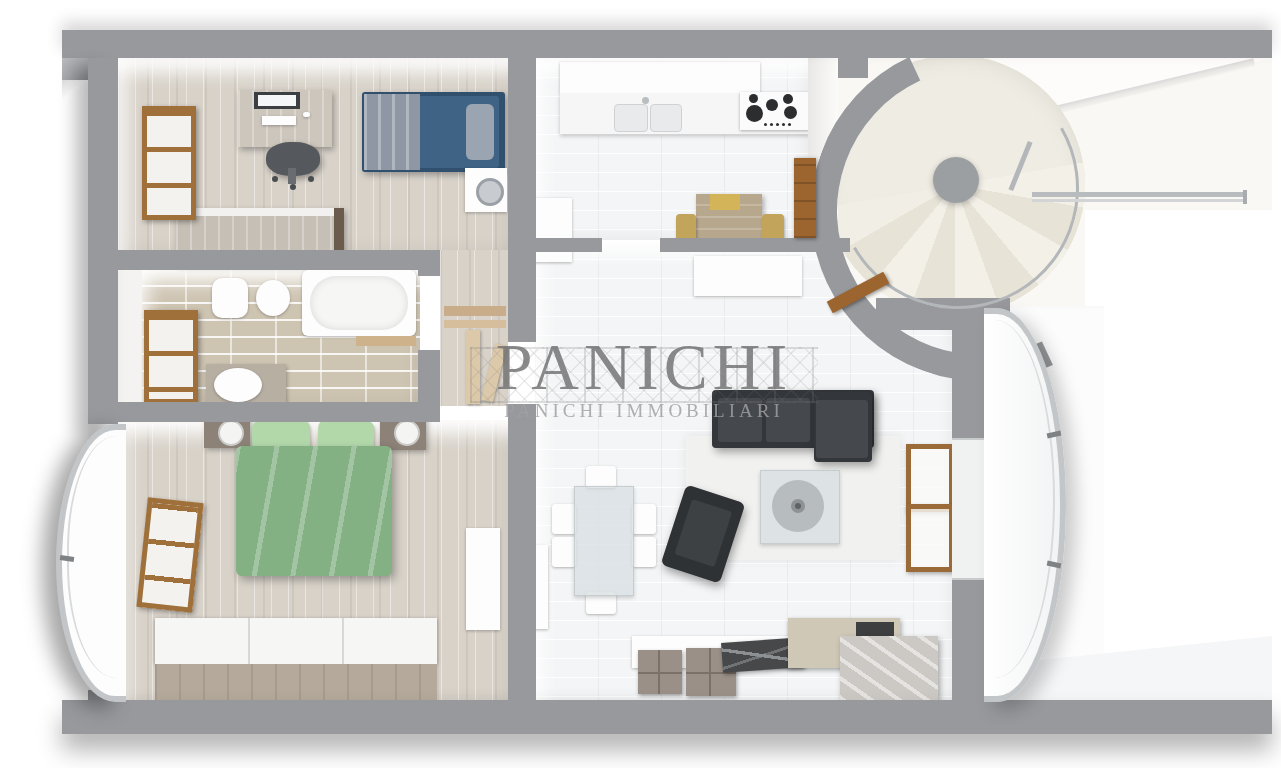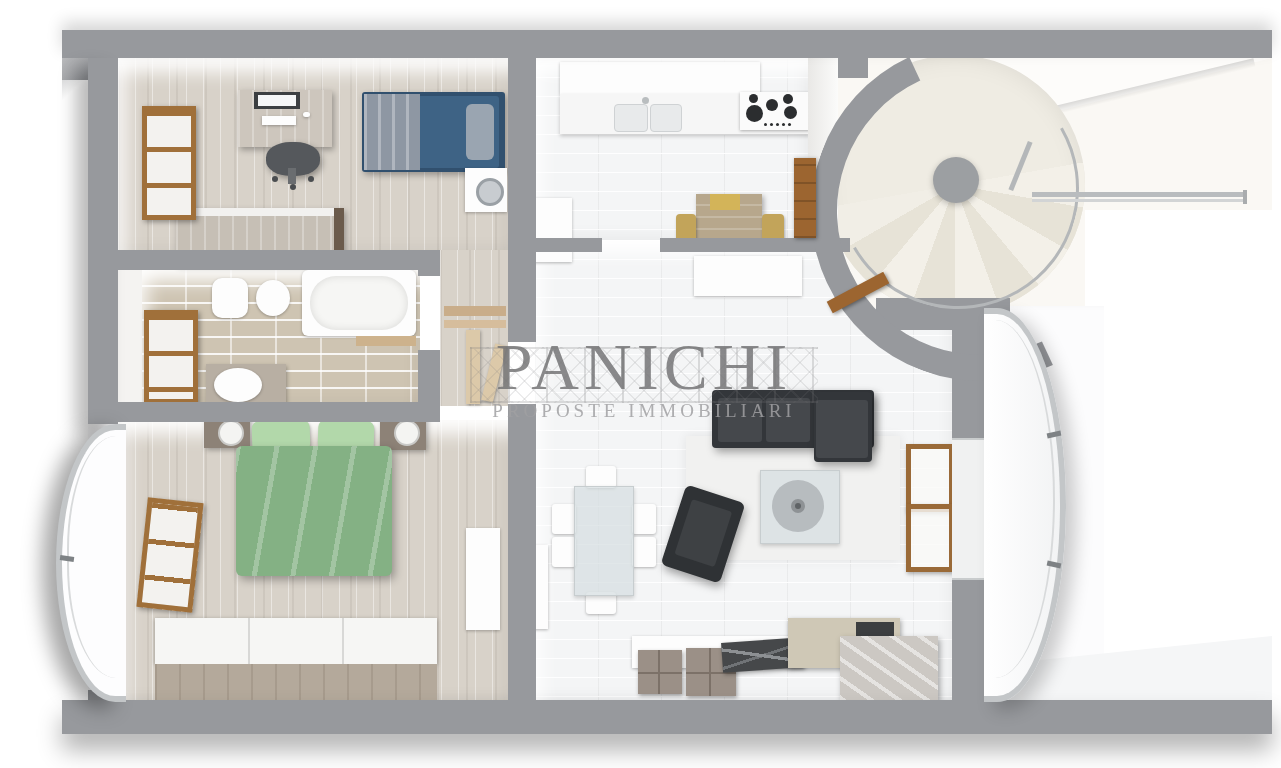--- a/index.html
+++ b/index.html
@@ -199,15 +199,15 @@
   <div class="abs" style="left:984px;top:306px;width:120px;height:388px;background:#fcfcfd;z-index:2;box-shadow:inset 10px 0 14px -8px rgba(0,0,0,.12);"></div>
   <div class="abs" style="left:984px;top:636px;width:288px;height:66px;background:#f5f6f7;clip-path:polygon(0 45%,100% 0,100% 100%,0 100%);z-index:2;"></div>
   <div class="abs" style="left:984px;top:308px;width:76px;height:382px;background:linear-gradient(90deg,#ffffff,#f2f3f4);border:6px solid #c3c6c8;border-left:none;border-radius:0 70px 70px 0 / 0 200px 200px 0;box-shadow:10px 8px 18px rgba(0,0,0,.2);z-index:4;">
     <div style="position:absolute;right:5px;top:6px;width:58px;height:358px;border-right:2px solid #d8dadb;border-radius:0 60px 60px 0 / 0 180px 180px 0;"></div>
     <div style="position:absolute;right:-1px;top:118px;width:14px;height:5px;background:#7e8285;transform:rotate(-12deg);"></div>
     <div style="position:absolute;right:-1px;top:248px;width:14px;height:5px;background:#7e8285;transform:rotate(12deg);"></div>
   </div>
 
   <div class="abs lattice" style="left:470px;top:347px;width:348px;height:52px;"></div>
   <div class="abs wm-title" style="left:470px;top:334px;width:348px;">PANICHI</div>
-  <div class="abs wm-sub" style="left:470px;top:400px;width:348px;">PROPOSTE IMMOBILIARI</div>
+  <div class="abs wm-sub" style="left:470px;top:400px;width:348px;">PANICHI IMMOBILIARI</div>
 
 </div>
 
 </body></html>

